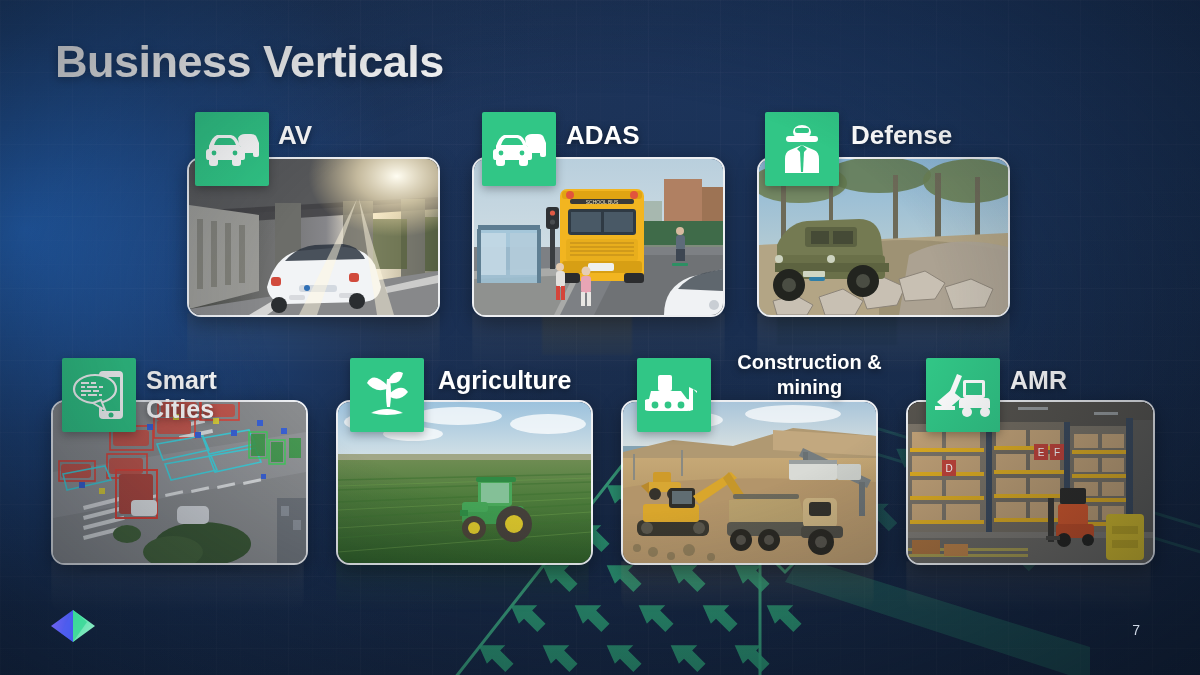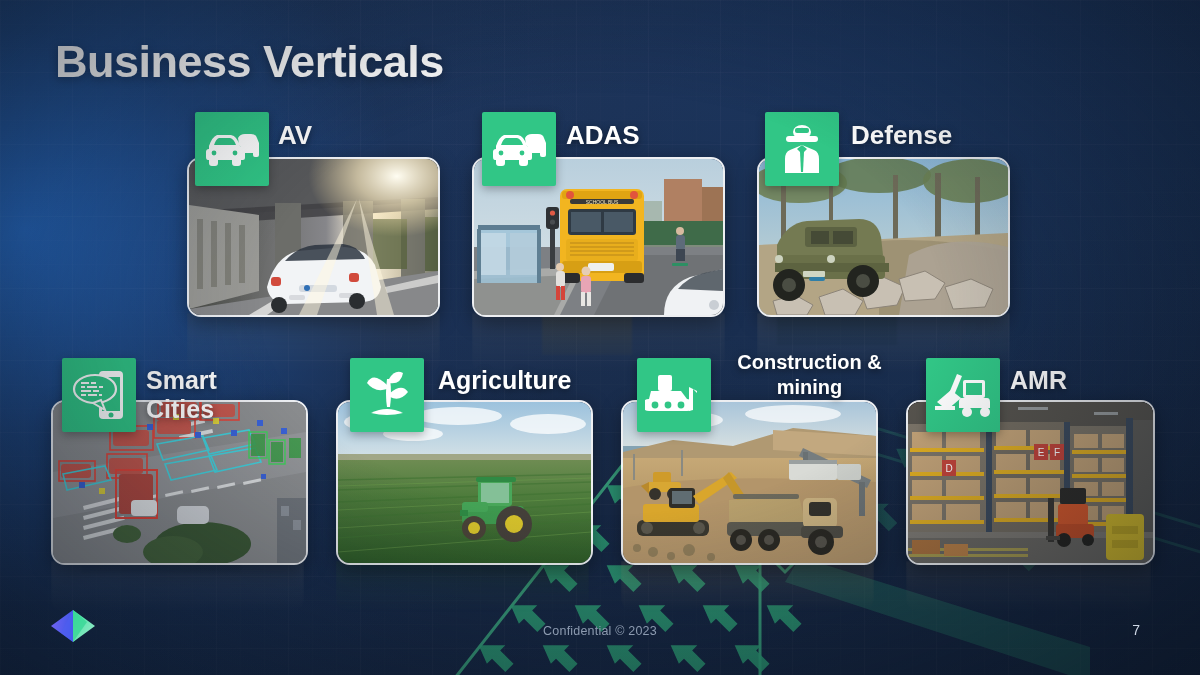--- a/index.html
+++ b/index.html
@@ -928,16 +928,15 @@
       <linearGradient id="lgR" x1="0" y1="0" x2="1" y2="1">
         <stop offset="0%" stop-color="#3ee39e"></stop>
           <stop offset="100%" stop-color="#9fe9cd"></stop>
       </linearGradient>
     </defs>
     <path d="M26 6 L4 22 L26 38 Z" fill="url(#lgL)"></path>
     <path d="M26 6 L48 22 L26 38 Z" fill="url(#lgR)"></path>
     <path d="M26 6 L26 38 L14 29 Z" fill="#4f5ff0" opacity="0.55"></path>
     <path d="M26 6 L40 18 L26 38 Z" fill="#35d694" opacity="0.75"></path>
   </svg>
-  <div class="conf">Confidential © 2023</div>
   <div class="pageno">7</div>
 
 </div>
 
 </body></html>

